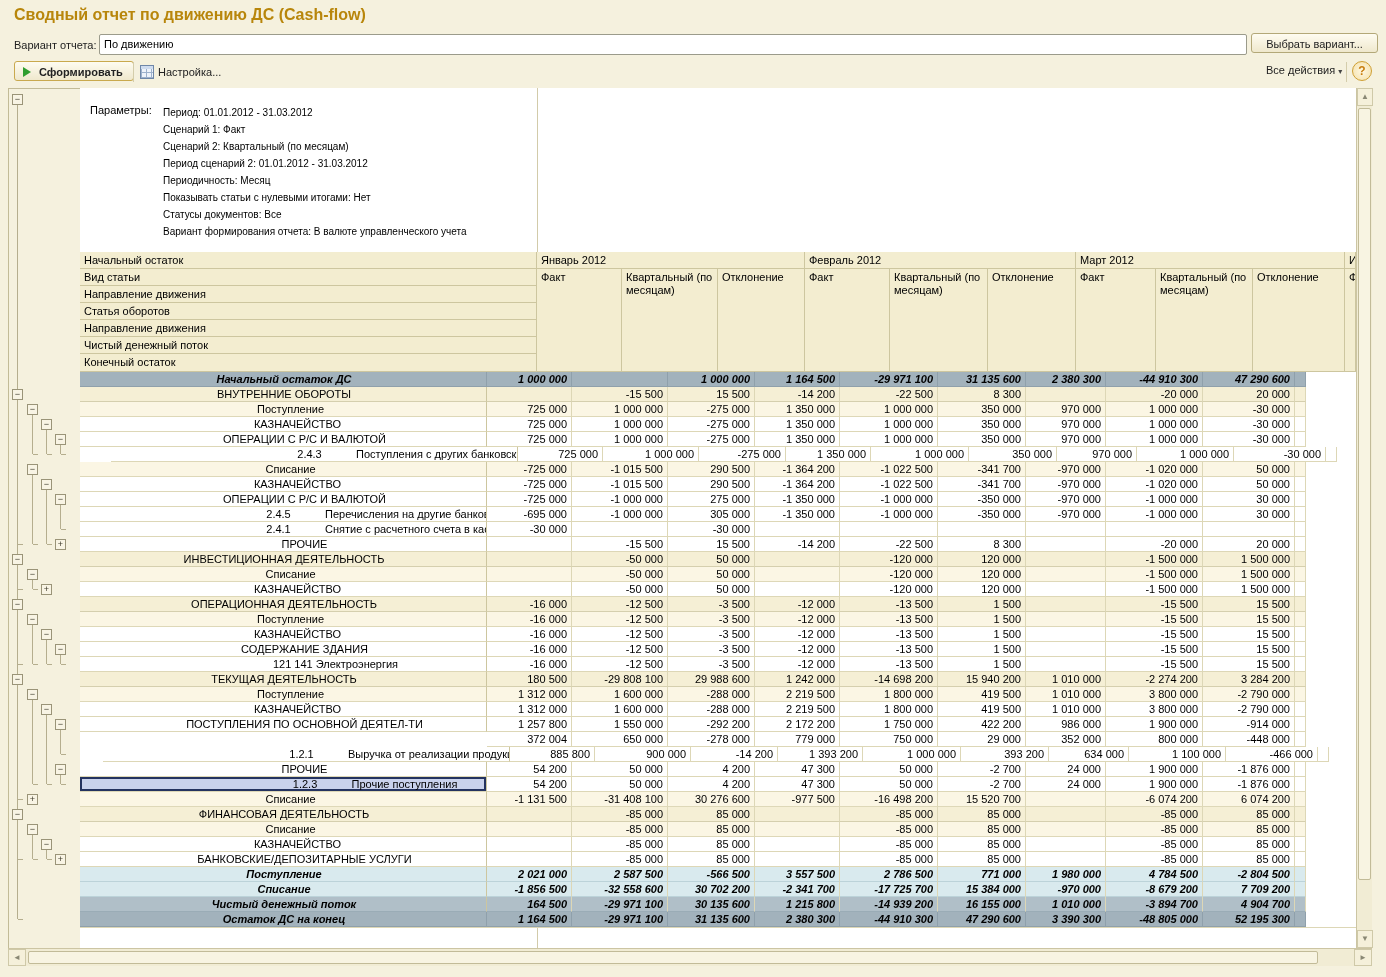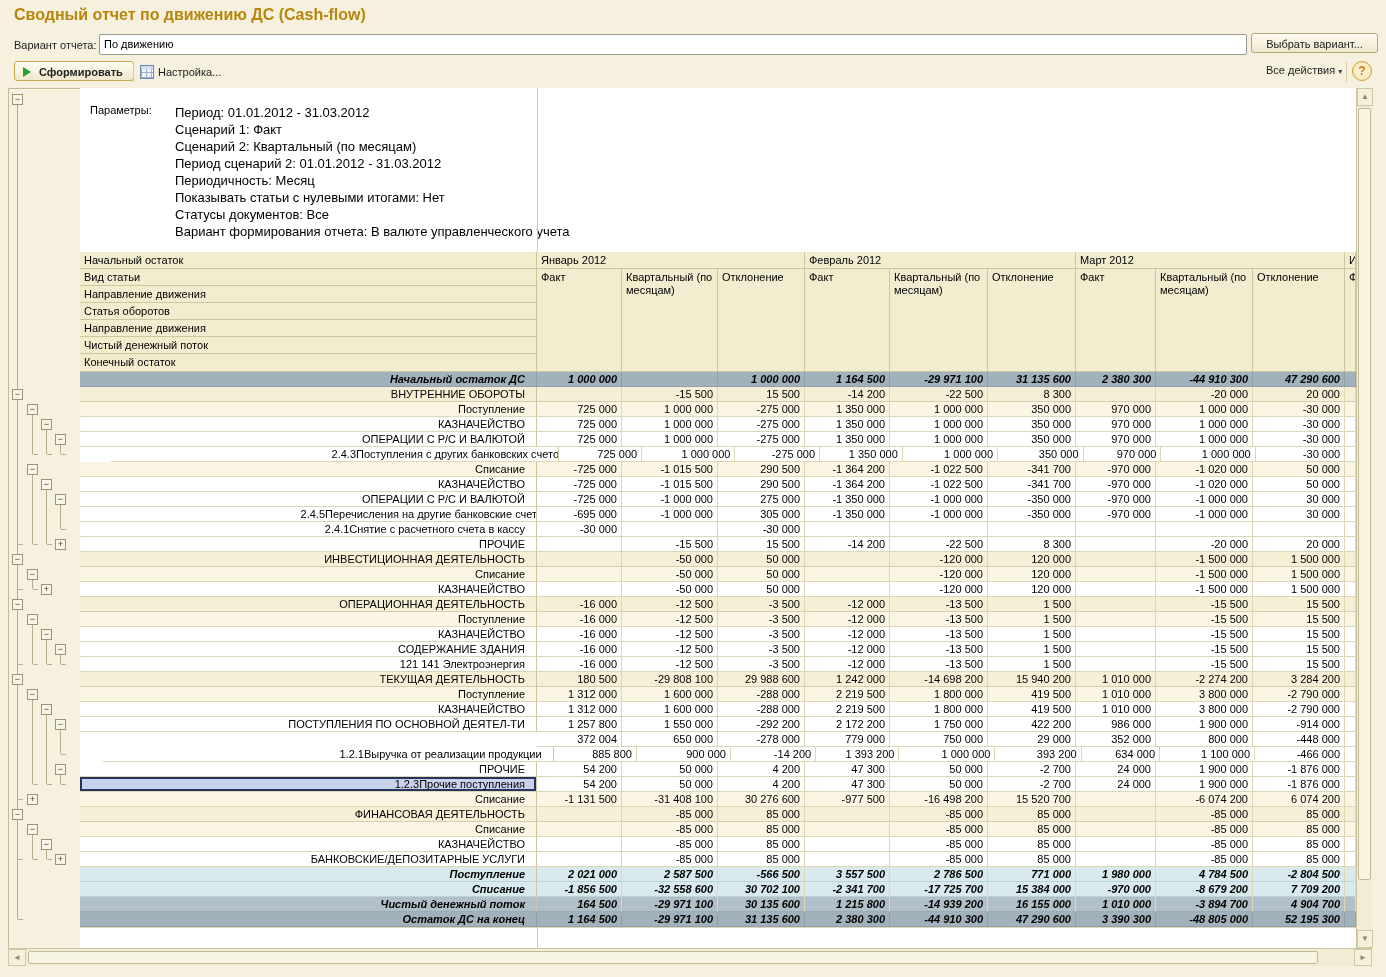--- a/index.html
+++ b/index.html
@@ -27,41 +27,41 @@
   #all-actions .arr{font-size:8px;color:#444;}
   #help-btn{position:absolute;left:1352px;top:61px;width:18px;height:18px;border:1px solid #cf9f33;
     border-radius:50%;background:radial-gradient(#fff8e2,#f3dfa8);color:#c87d0e;font-weight:bold;
     font-size:12px;text-align:center;line-height:18px;}
   
   #frame{position:absolute;left:8px;top:88px;width:1364px;height:878px;border:1px solid #c2bb97;
     border-right:none;background:#f5f1de;box-sizing:border-box;}
   #sheet{position:absolute;left:80px;top:88px;width:1276px;height:860px;background:#fff;overflow:hidden;}
   
   .params-label{position:absolute;left:10px;top:16px;font-size:11px;color:#000;}
-  #params-lines{position:absolute;left:95px;top:16px;font-size:13px;color:#000;}
+  #params-lines{position:absolute;left:83px;top:16px;font-size:10px;color:#000;}
   #params-lines div{height:17px;line-height:17px;white-space:nowrap;}
   .vline{position:absolute;width:1px;background:#d2cbaa;}
   
   #hdr{position:absolute;left:0;top:164px;width:1276px;height:120px;font-size:11px;}
   .hcell{box-sizing:border-box;background:#f3edd0;border-right:1px solid #cdc69f;border-bottom:1px solid #cdc69f;
     padding:1px 4px;overflow:hidden;white-space:nowrap;color:#000;}
   #hdr-left{position:absolute;left:0;top:0;width:457px;height:120px;}
   #hdr-left .hcell{width:457px;height:17px;line-height:15px;border-bottom:1px solid #cdc69f;}
   #hdr-left .hcell:last-child{height:18px;}
   #hdr-months{position:absolute;left:457px;top:0;height:17px;display:flex;}
   #hdr-months .hcell{height:17px;line-height:15px;}
   #hdr-sub{position:absolute;left:457px;top:17px;height:103px;display:flex;}
   #hdr-sub .hcell{height:103px;white-space:normal;line-height:13px;padding-top:2px;}
   
   #grid{position:absolute;left:0;top:284px;width:1276px;}
   .row{display:flex;height:15px;}
   .cell{box-sizing:border-box;height:15px;border-right:1px solid #ddd7b6;border-bottom:1px solid #ddd7b6;
     font-size:11px;line-height:13px;overflow:hidden;white-space:nowrap;color:#000;padding:1px 4px 0 0;
     text-align:right;}
-  .lab{width:457px;text-align:right;padding:1px 11px 0 4px;border-right:1px solid #cdc69f;}
+  .lab{width:407px;text-align:center;padding:1px 2px 0 4px;border-right:1px solid #cdc69f;}
   .lab .code{display:inline-block;width:93px;}
   .r-sec .cell{background:#f5efd5;border-bottom:1px solid #d5cfae;}
   .r-sub .cell{background:#fbf6e4;border-bottom:1px solid #ded8b8;}
   .r-plain .cell{background:#fff;}
   .r-bal .cell{background:#a2b2bc;font-weight:bold;font-style:italic;border-bottom:1px solid #8fa0ab;border-right:1px solid #8fa0ab;}
   .r-fc .cell{background:#d9eaee;font-weight:bold;font-style:italic;border-bottom:1px solid #bcd3d9;}
   .r-fg .cell{background:#b0bfc8;font-weight:bold;font-style:italic;border-bottom:1px solid #9aacb6;}
   .lab.selected{background:#c9d2ec;box-shadow:inset 0 0 0 2px #24335f;}
   
   .exp{position:absolute;width:11px;height:11px;box-sizing:border-box;border:1px solid #9a9478;background:#f8f4e4;
@@ -580,21 +580,21 @@
           <div class="cell" style="width: 88px;">771 000</div>
           <div class="cell" style="width: 80px; text-align: right;">1 980 000</div>
           <div class="cell" style="width: 97px;">4 784 500</div>
           <div class="cell" style="width: 92px;">-2 804 500</div>
           <div class="cell" style="width: 11px;"></div>
         </div>
         <div class="row r-fc">
           <div class="cell lab" style="padding-left: 4px;">Списание</div>
           <div class="cell" style="width: 85px;">-1 856 500</div>
           <div class="cell" style="width: 96px;">-32 558 600</div>
-          <div class="cell" style="width: 87px;">30 702 100</div>
+          <div class="cell" style="width: 87px;">30 702 200</div>
           <div class="cell" style="width: 85px;">-2 341 700</div>
           <div class="cell" style="width: 98px;">-17 725 700</div>
           <div class="cell" style="width: 88px;">15 384 000</div>
           <div class="cell" style="width: 80px;">-970 000</div>
           <div class="cell" style="width: 97px;">-8 679 200</div>
           <div class="cell" style="width: 92px;">7 709 200</div>
           <div class="cell" style="width: 11px;"></div>
         </div>
         <div class="row r-fg">
           <div class="cell lab" style="padding-left: 4px;">Чистый денежный поток</div>

